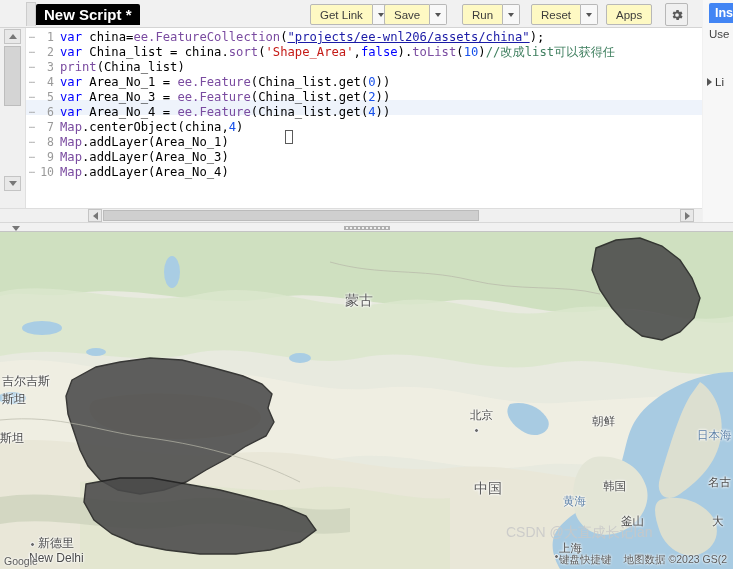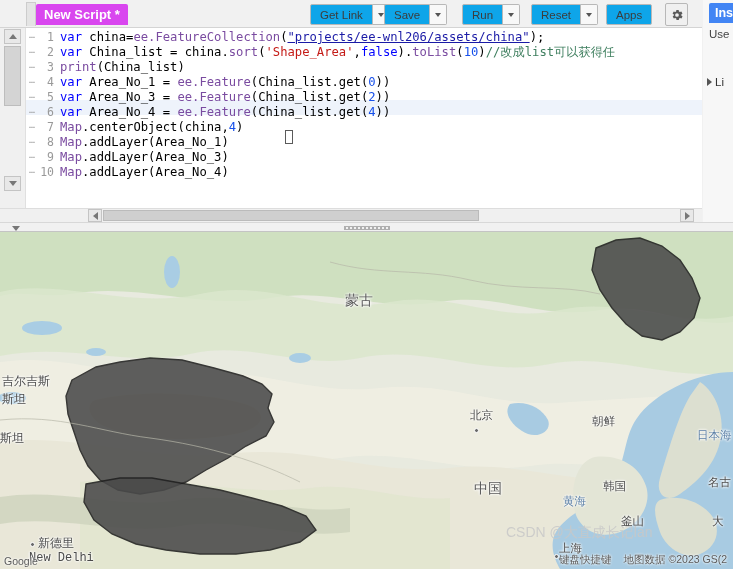--- a/index.html
+++ b/index.html
@@ -34,44 +34,44 @@
     border-bottom: 1px solid #d4d4d4;
     display: flex;
     align-items: center;
   }
   .script-title {
     position: absolute;
     left: 36px; top: 4px;
     height: 21px;
     line-height: 21px;
     padding: 0 8px;
-    background: #d946ef;
+    background: #000000;
     color: #ffffff;
-    font-size: 13px;
+    font-size: 15px;
     font-weight: bold;
     border-radius: 2px 2px 0 0;
   }
   .tab-left-edge {
     position: absolute;
     left: 26px; top: 2px;
     width: 10px; height: 24px;
     background: #e4e4e4;
     border: 1px solid #cccccc;
     border-bottom: none;
   }
 
   .btn-group {
     position: absolute;
     top: 4px;
     height: 21px;
     display: flex;
     align-items: stretch;
   }
   .btn {
-    background: #0ea5e9;
+    background: #fef9c3;
     border: 1px solid #b8b8b8;
     color: #3c3c3c;
     font-size: 11.5px;
     padding: 0 9px;
     display: flex;
     align-items: center;
     justify-content: center;
     height: 21px;
     border-radius: 2px 0 0 2px;
     white-space: nowrap;
@@ -319,21 +319,20 @@
   }
   .map svg { display: block; }
 
   .map-label {
     position: absolute;
     color: #4a4a4a;
     font-size: 12px;
     white-space: nowrap;
     text-shadow: 0 0 3px #ffffff, 0 0 3px #ffffff, 0 0 2px #ffffff;
     pointer-events: none;
-    font-family: Liberation Mono, monospace;
   }
   .map-label.big { font-size: 14px; color: #585858; }
   .map-label.city { font-size: 11.5px; color: #4a4a4a; }
   .map-label.sea { font-size: 11.5px; color: #5b7fa6; }
   .city-dot {
     position: absolute;
     width: 5px; height: 5px;
     border-radius: 50%;
     background: #6b6b6b;
     border: 1px solid #ffffff;

